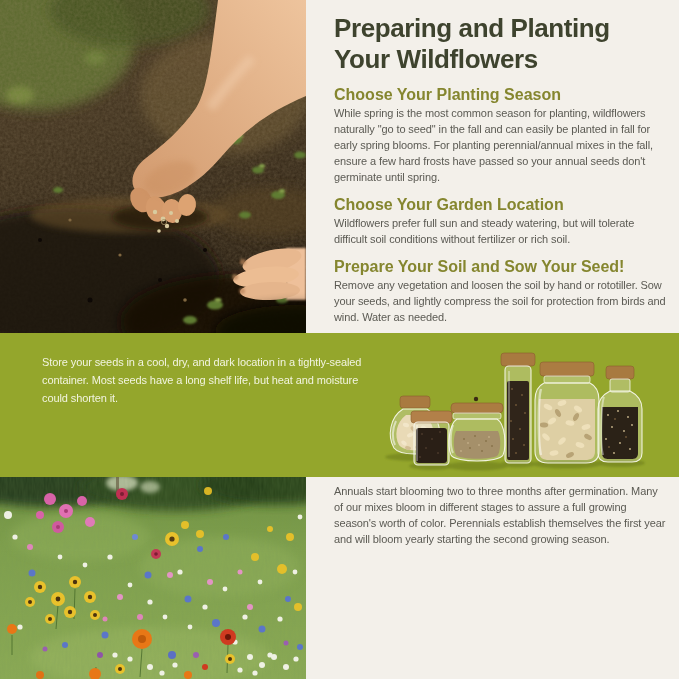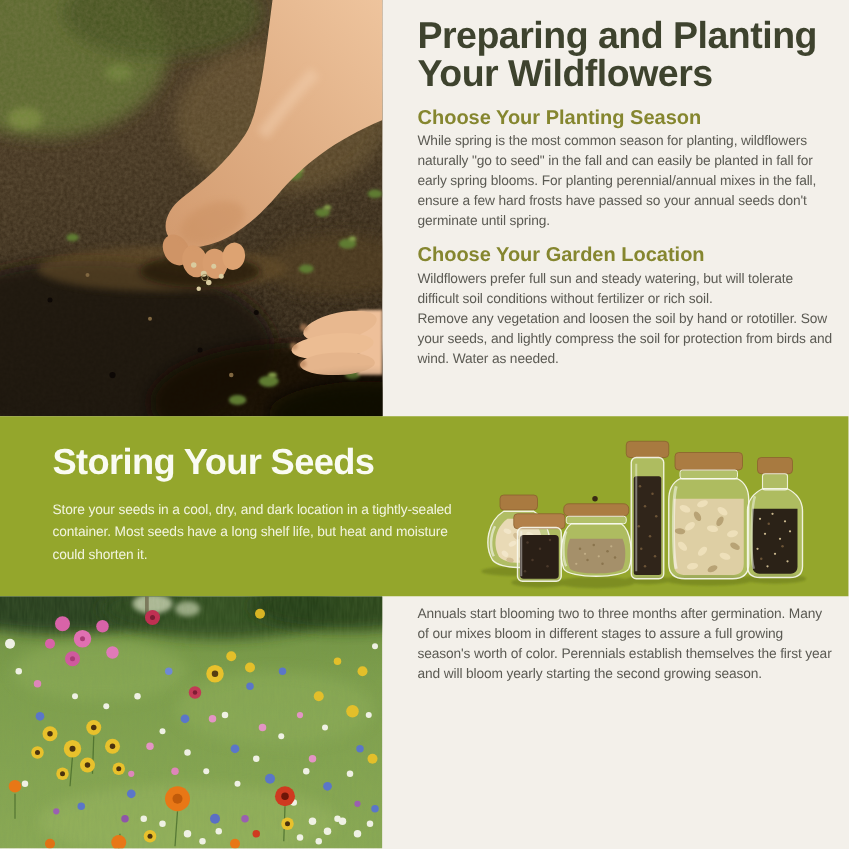--- a/index.html
+++ b/index.html
@@ -12,21 +12,21 @@
 
   
   .photo-top{position:absolute;left:0;top:0;width:306px;height:333px;overflow:hidden;}
   .photo-bottom{position:absolute;left:0;top:477px;width:306px;height:202px;overflow:hidden;}
   .photo-top svg,.photo-bottom svg{display:block;}
 
   
   .sect-top{position:absolute;left:334px;top:13px;width:336px;}
   .main-title{
     margin:0 0 11px 0;width:330px;
-    font-size:30px;line-height:31px;font-weight:700;letter-spacing:-0.4px;
+    font-size:26px;line-height:31px;font-weight:700;letter-spacing:-0.4px;
     color:var(--title,#3E432E);
   }
   .sub-head{
     margin:13px 0 3px 0;
     font-size:16px;line-height:14px;font-weight:700;
     color:var(--heading,#85862F);
   }
   .body-copy{
     margin:0;width:334px;
     font-size:11px;line-height:16px;letter-spacing:-0.1px;
@@ -166,26 +166,26 @@
 
   <div class="sect-top">
     <h1 class="main-title">Preparing and Planting Your Wildflowers</h1>
 
     <h3 class="sub-head">Choose Your Planting Season</h3>
     <p class="body-copy">While spring is the most common season for planting, wildflowers naturally "go to seed" in the fall and can easily be planted in fall for early spring blooms. For planting perennial/annual mixes in the fall, ensure a few hard frosts have passed so your annual seeds don't germinate until spring.</p>
 
     <h3 class="sub-head">Choose Your Garden Location</h3>
     <p class="body-copy">Wildflowers prefer full sun and steady watering, but will tolerate difficult soil conditions without fertilizer or rich soil.</p>
 
+    <h3 class="sub-head">Prepare Your Soil and Sow Your Seed!</h3>
     <p class="body-copy">Remove any vegetation and loosen the soil by hand or rototiller. Sow your seeds, and lightly compress the soil for protection from birds and wind. Water as needed.</p>
   </div>
 
   <div class="band">
     <div class="band-text">
-      <h2 class="band-title">Storing Your Seeds</h2>
       <p class="band-copy">Store your seeds in a cool, dry, and dark location in a tightly-sealed container. Most seeds have a long shelf life, but heat and moisture could shorten it.</p>
     </div>
     <div class="band-jars">
       <svg width="299" height="144" viewBox="0 0 299 144">
         <defs>
           <filter id="jb1" x="-40%" y="-40%" width="180%" height="180%">
               <feGaussianBlur stdDeviation="1"></feGaussianBlur>
             </filter>
         </defs>
 

